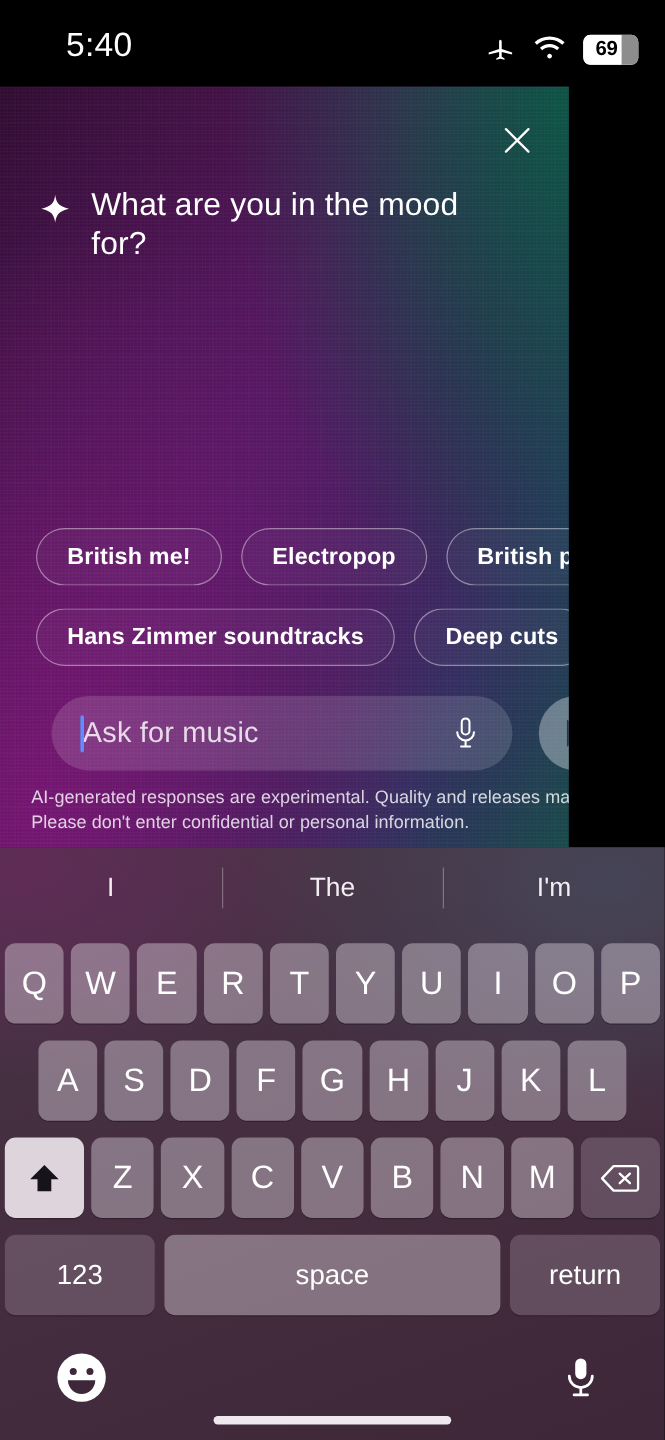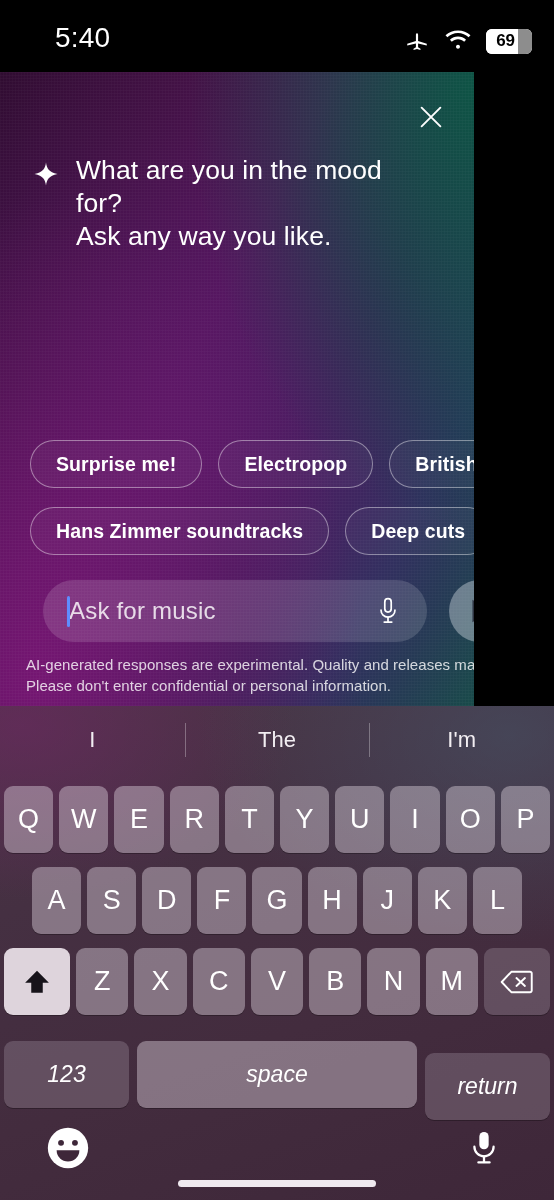--- a/index.html
+++ b/index.html
@@ -267,21 +267,21 @@
   .kb-row {
     position: absolute;
     left: 0;
     width: 554px;
     display: flex;
     align-items: center;
   }
   #kb-row-1 { top: 80px;  padding: 0 4px; gap: 6px; }
   #kb-row-2 { top: 161px; padding: 0 32px; gap: 6px; }
   #kb-row-3 { top: 242px; padding: 0 4px; gap: 6px; }
-  #kb-row-4 { top: 323px; padding: 0 4px; gap: 8px; font-style: italic; }
+  #kb-row-4 { top: 323px; padding: 0 4px; gap: 8px; }
 
   .key {
     height: 67px;
     border-radius: 9px;
     background: rgba(233,222,233,0.40);
     color: #ffffff;
     font-size: 27px;
     font-weight: 400;
     display: flex;
     align-items: center;
@@ -305,21 +305,20 @@
     font-size: 23px;
   }
   .key.space {
     flex: 1;
     font-size: 23px;
   }
   .key.return {
     width: 125px; flex: none;
     background: rgba(160,146,160,0.34);
     font-size: 23px;
-    margin-top: 24px;
   }
 
   
   #kb-bottom-bar {
     position: absolute;
     top: 402px; left: 0;
     width: 554px; height: 92px;
   }
   #emoji-button {
     position: absolute;
@@ -378,26 +377,25 @@
         <path d="M4.5 4.5 L19.5 19.5 M19.5 4.5 L4.5 19.5"></path>
       </svg>
     </div>
 
     <div id="headline-row">
       <svg id="sparkle-icon" width="24" height="24" viewBox="0 0 24 24" fill="#ffffff">
         <path d="M12 0.5 C12.9 6.6 14.6 9.9 23.5 12 C14.6 14.1 12.9 17.4 12 23.5 C11.1 17.4 9.4 14.1 0.5 12 C9.4 9.9 11.1 6.6 12 0.5 Z"></path>
       </svg>
       <div id="headline">
         <div>What are you in the mood for?</div>
-        <div>Ask any way you like.</div>
       </div>
     </div>
 
     <div class="chip-row" id="chip-row-1">
-      <div class="chip">Surprise me!</div>
+      <div class="chip">British me!</div>
       <div class="chip">Electropop</div>
       <div class="chip">British psych rock</div>
     </div>
 
     <div class="chip-row" id="chip-row-2">
       <div class="chip">Hans Zimmer soundtracks</div>
       <div class="chip">Deep cuts</div>
       <div class="chip">New releases</div>
     </div>
 

